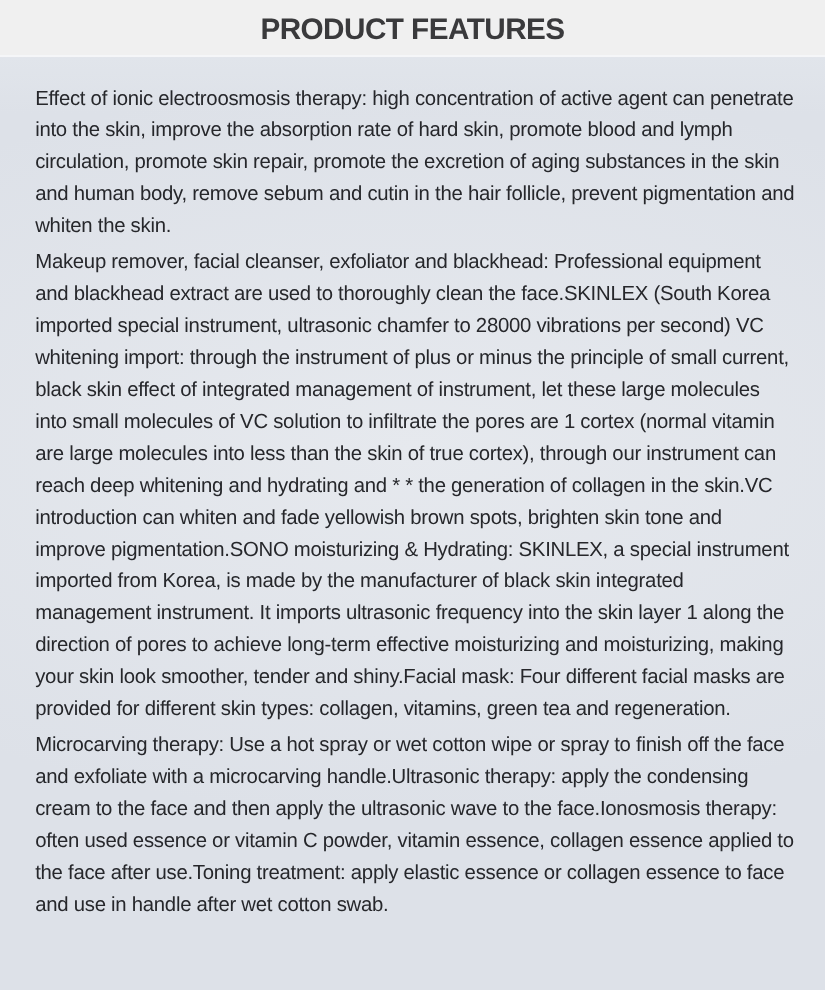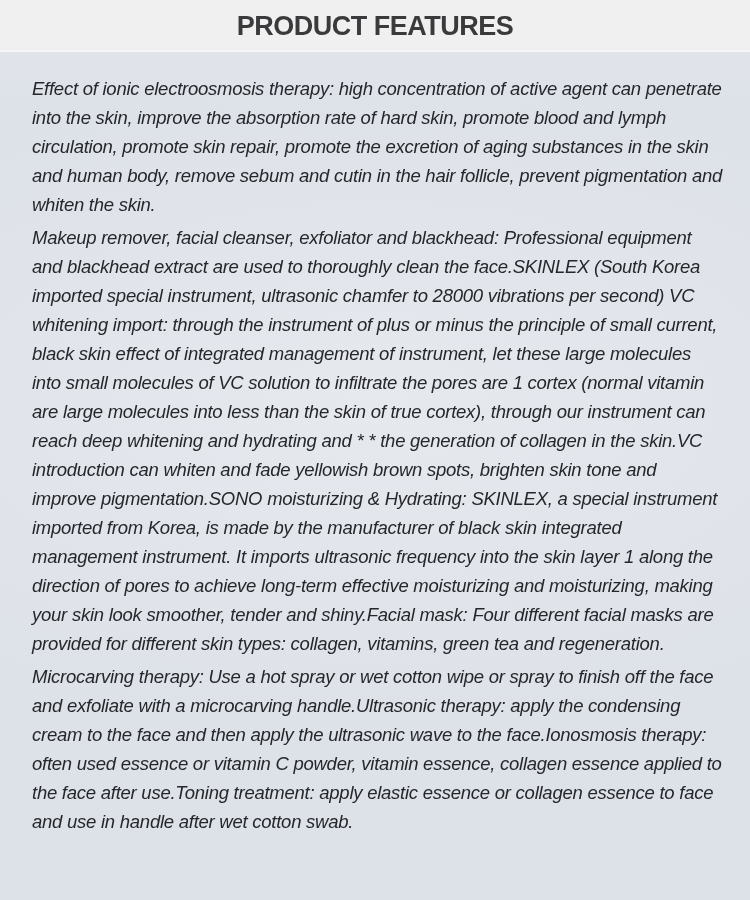--- a/index.html
+++ b/index.html
@@ -37,21 +37,20 @@
     color: #3a3a3c;
     font-family: "Liberation Sans", sans-serif;
   }
   .feature-body {
     flex: 1 1 auto;
     background:
       radial-gradient(ellipse 900px 450px at 50% 42%, #e6e9ee 0%, rgba(230,233,238,0) 75%),
       linear-gradient(180deg, #e1e5eb 0%, #dde1e8 6%, #dde1e8 100%);
     padding: 22px 26px 0 32px;
     box-sizing: border-box;
-    font-style: italic;
   }
   .feature-body p {
     margin: 0 0 4px 0;
     font-size: 18.5px;
     line-height: 29px;
     letter-spacing: -0.25px;
     color: #26272b;
     text-align: left;
   }
 </style>

